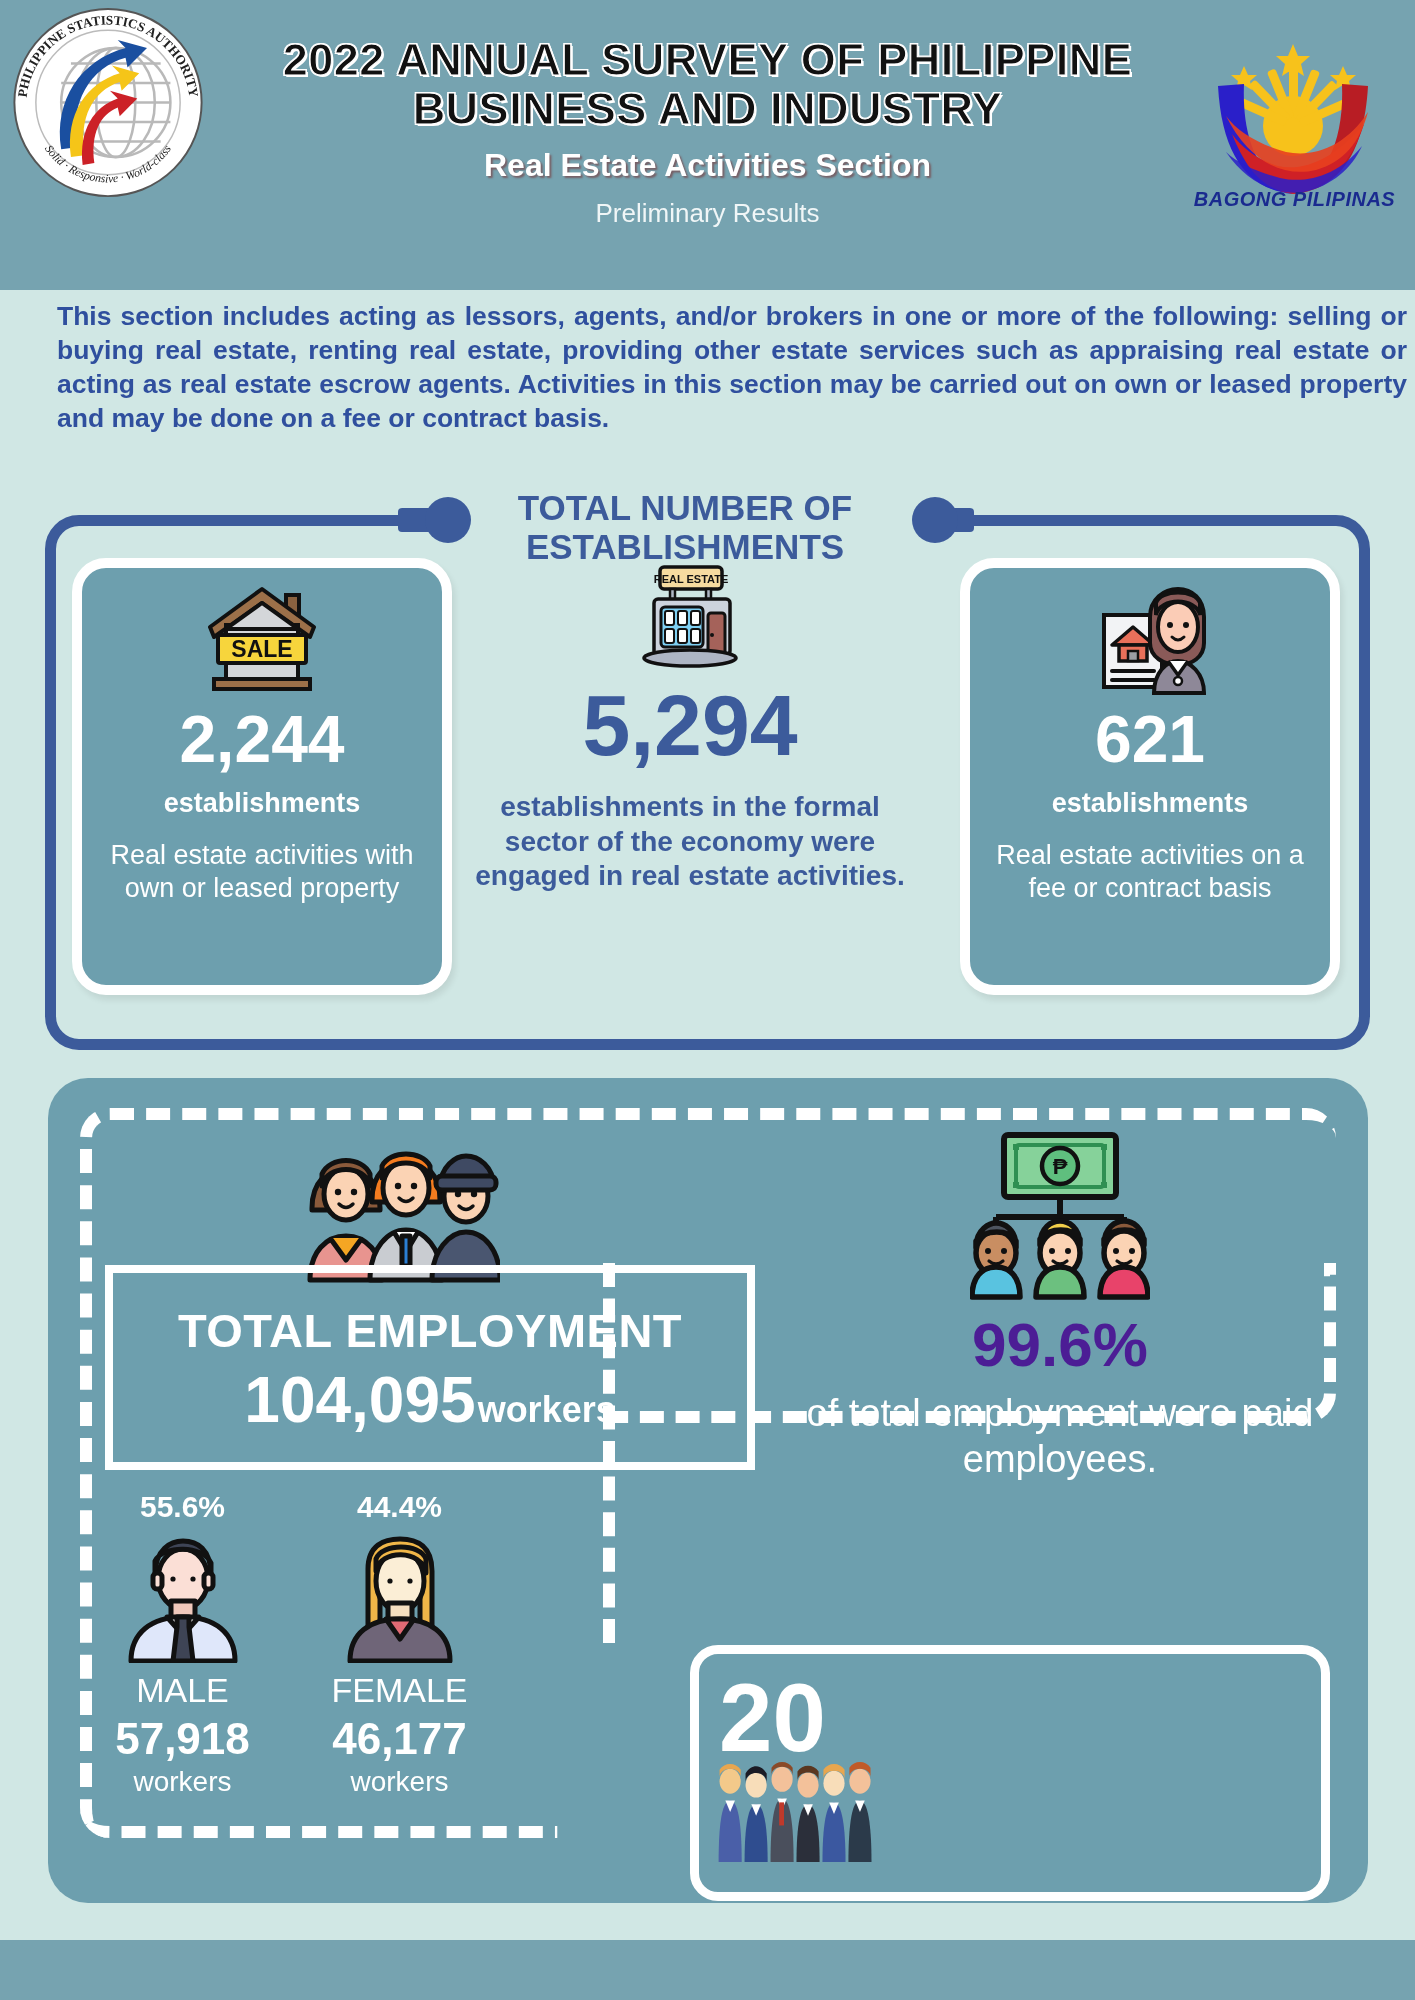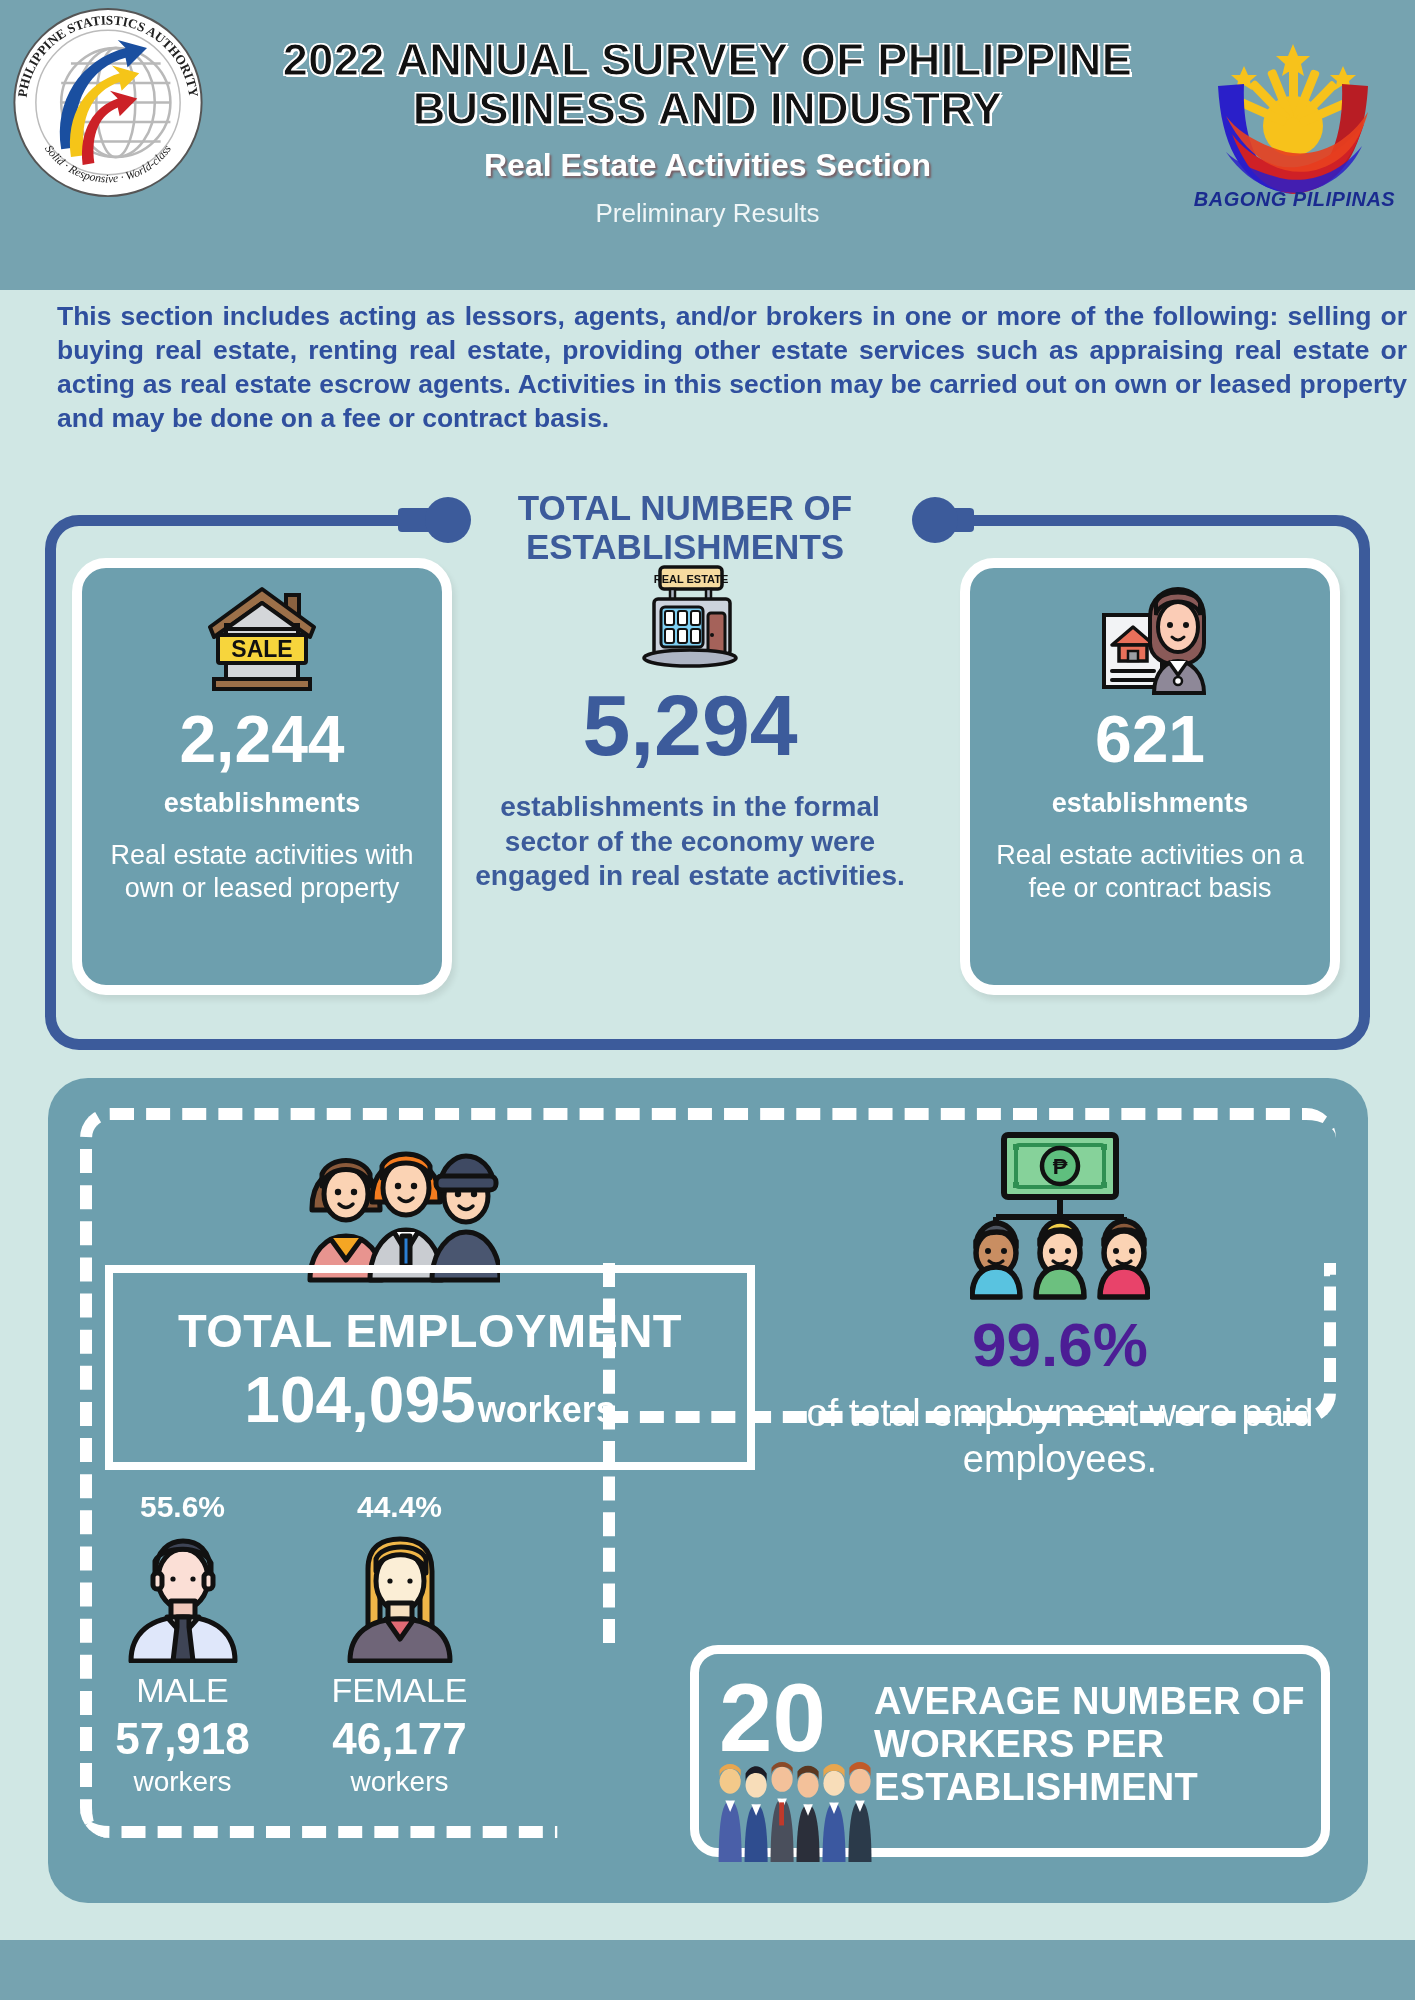--- a/index.html
+++ b/index.html
@@ -143,21 +143,21 @@
 
   .sex-wrap { position: absolute; left: 95px; top: 1490px; width: 420px; display: flex; gap: 42px; }
   .sex-col { width: 175px; text-align: center; }
   .sex-pct { color: #fff; font-size: 30px; font-weight: bold; }
   .sex-icon { height: 135px; display: flex; align-items: flex-end; justify-content: center; margin-top: 4px; }
   .sex-lbl { color: #fff; font-size: 34px; margin-top: 8px; }
   .sex-num { color: #fff; font-size: 44px; font-weight: bold; margin-top: 4px; }
   .sex-unit { color: #fff; font-size: 28px; margin-top: 2px; }
 
   .avg-card {
-    position: absolute; left: 690px; top: 1645px; width: 640px; height: 212px;
+    position: absolute; left: 690px; top: 1645px; width: 640px; height: 256px;
     border: 9px solid #ffffff; border-radius: 28px; background: transparent;
   }
   .avg-inner { position: relative; width: 100%; height: 100%; }
   .avg-num {
     position: absolute; left: 20px; top: 16px; color: #fff;
     font-size: 96px; font-weight: bold; line-height: 1;
   }
   .avg-text {
     position: absolute; left: 175px; top: 26px; width: 440px; color: #fff;
     font-size: 38px; font-weight: bold; line-height: 1.13; letter-spacing: .3px;
@@ -468,21 +468,20 @@
       </div>
       <div class="sex-lbl">FEMALE</div>
       <div class="sex-num">46,177</div>
       <div class="sex-unit">workers</div>
     </div>
   </div>
 
   <div class="avg-card">
     <div class="avg-inner">
       <div class="avg-num">20</div>
-      <div class="avg-text">AVERAGE NUMBER OF WORKERS PER ESTABLISHMENT</div>
       <svg class="avg-people" viewBox="0 0 170 104">
         <g>
           <g>
               <ellipse cx="16" cy="20" rx="11" ry="13" fill="#f3c98a"></ellipse>
               <path d="M5 16 C5 4 27 4 27 16 L27 8 C22 0 10 0 5 8 Z" fill="#e8a64f"></path>
               <path d="M4 104 C4 62 8 40 16 40 C24 40 28 62 28 104 Z" fill="#4a5fa8"></path>
               <path d="M11 40 L16 52 L21 40 Z" fill="#fff"></path>
             </g>
           <g>
               <ellipse cx="43" cy="24" rx="11" ry="13" fill="#f8ddb9"></ellipse>

